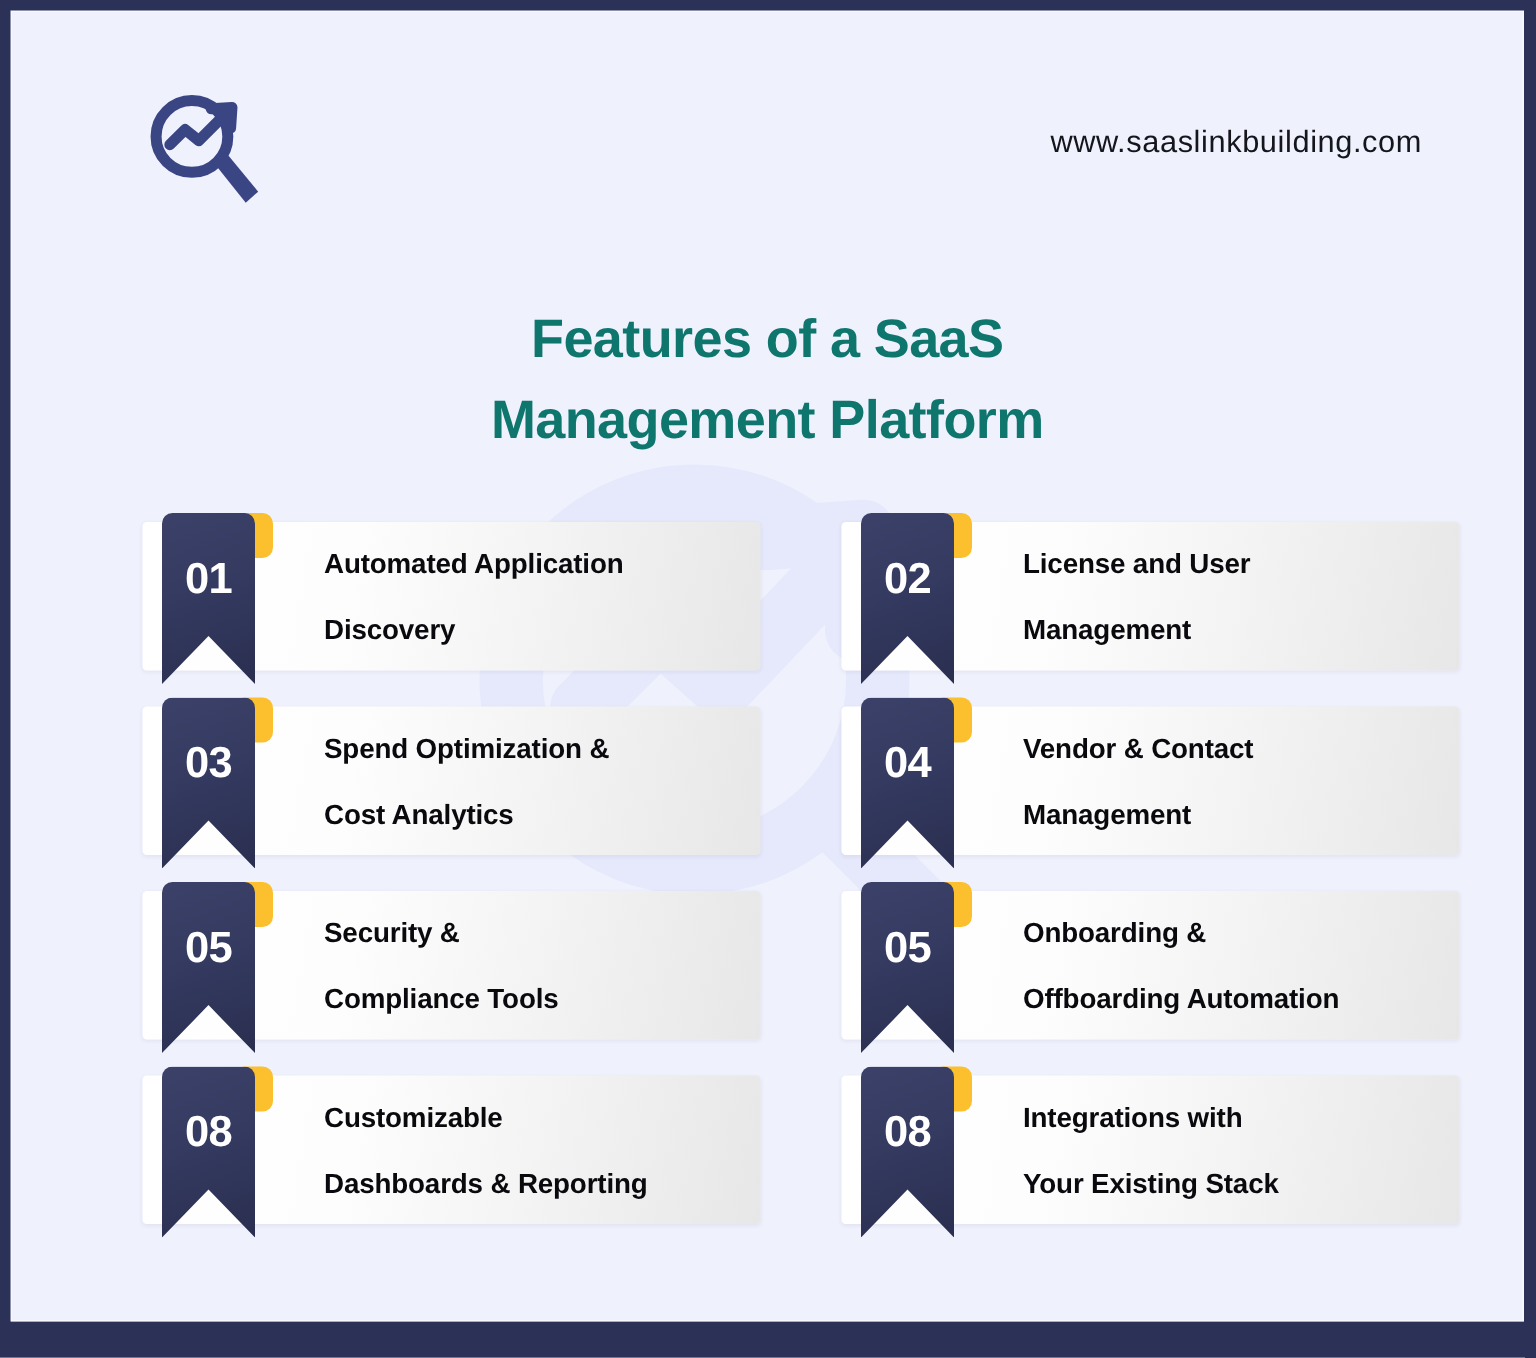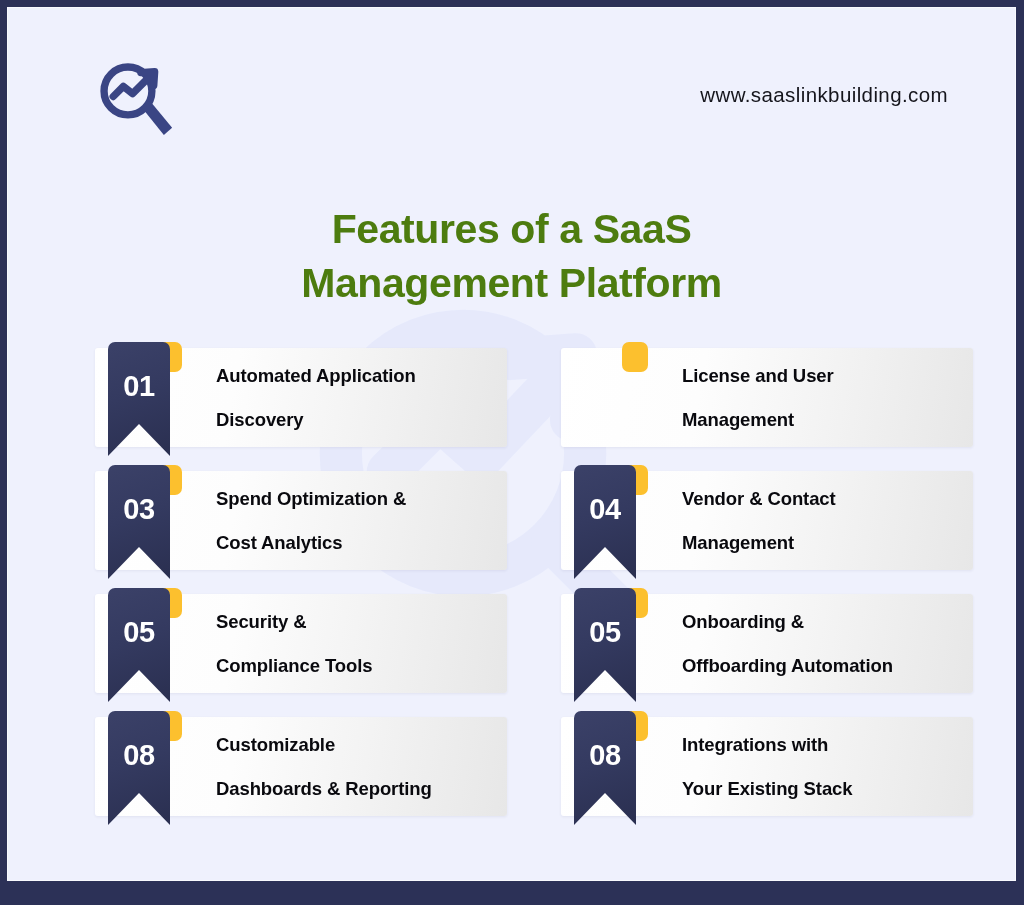--- a/index.html
+++ b/index.html
@@ -71,25 +71,25 @@
     white-space: nowrap;
   }
 
   
   .title {
     position: absolute;
     left: 0;
     top: 168px;
     width: 100%;
     text-align: center;
-    font-size: 41px;
+    font-size: 36px;
     line-height: 54px;
     font-weight: bold;
     letter-spacing: -0.4px;
-    color: #4d7c0f;
+    color: #0f766e;
     white-space: pre-line;
   }
 
   
   .grid {
     position: absolute;
     left: 88px;
     top: 341px;
     width: 878px;
     display: grid;
@@ -207,20 +207,23 @@
         <div class="ribbon">
           <span class="ribbon-number">01</span>
         </div>
         <div class="card-label">Automated Application
 Discovery</div>
       </div>
 
       <div class="card">
         <div class="card-body"></div>
         <div class="ribbon-tab"></div>
+        <div class="ribbon">
+          <span class="ribbon-number">02</span>
+        </div>
         <div class="card-label">License and User
 Management</div>
       </div>
 
       <div class="card">
         <div class="card-body"></div>
         <div class="ribbon-tab"></div>
         <div class="ribbon">
           <span class="ribbon-number">03</span>
         </div>

